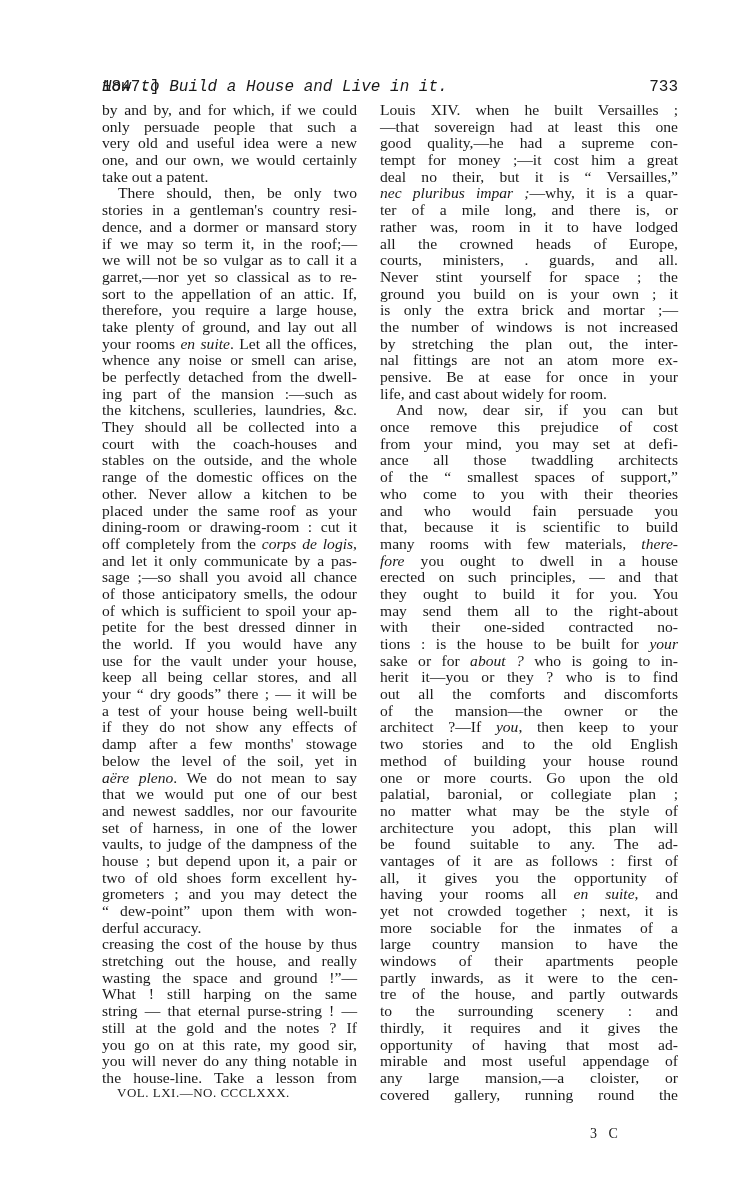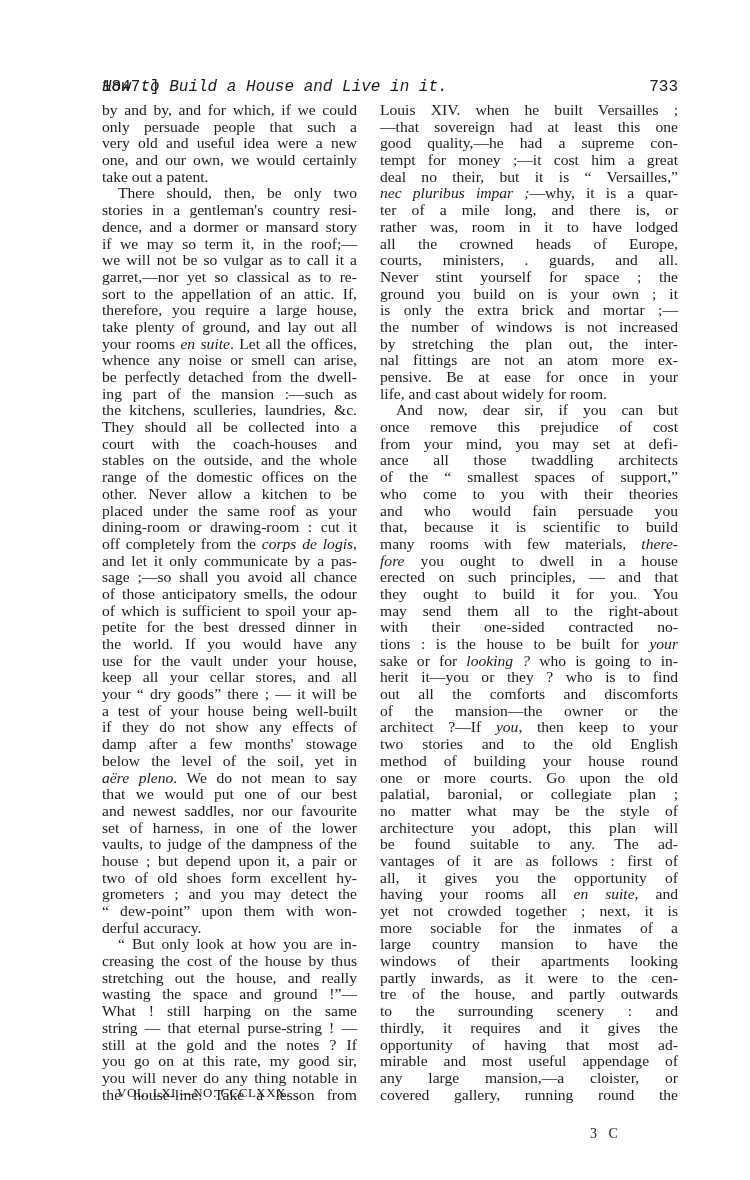--- a/index.html
+++ b/index.html
@@ -61,37 +61,36 @@
       <span class="line">placed under the same roof as your</span>
       <span class="line">dining-room or drawing-room : cut it</span>
       <span class="line"><span>off completely from the </span><i>corps de logis</i><span>,</span></span>
       <span class="line">and let it only communicate by a pas-</span>
       <span class="line">sage ;—so shall you avoid all chance</span>
       <span class="line">of those anticipatory smells, the odour</span>
       <span class="line">of which is sufficient to spoil your ap-</span>
       <span class="line">petite for the best dressed dinner in</span>
       <span class="line">the world. If you would have any</span>
       <span class="line">use for the vault under your house,</span>
-      <span class="line">keep all your cellar stores, and all</span>
+      <span class="line">keep all being cellar stores, and all</span>
       <span class="line">your “ dry goods” there ; — it will be</span>
       <span class="line">a test of your house being well-built</span>
       <span class="line">if they do not show any effects of</span>
       <span class="line">damp after a few months' stowage</span>
       <span class="line">below the level of the soil, yet in</span>
       <span class="line"><span></span><i>aëre pleno</i><span>. We do not mean to say</span></span>
       <span class="line">that we would put one of our best</span>
       <span class="line">and newest saddles, nor our favourite</span>
       <span class="line">set of harness, in one of the lower</span>
       <span class="line">vaults, to judge of the dampness of the</span>
       <span class="line">house ; but depend upon it, a pair or</span>
       <span class="line">two of old shoes form excellent hy-</span>
       <span class="line">grometers ; and you may detect the</span>
       <span class="line">“ dew-point” upon them with won-</span>
       <span class="line last">derful accuracy.</span>
-      <span class="line indent">“ But only look at how you are in-</span>
       <span class="line">creasing the cost of the house by thus</span>
       <span class="line">stretching out the house, and really</span>
       <span class="line">wasting the space and ground !”—</span>
       <span class="line">What ! still harping on the same</span>
       <span class="line">string — that eternal purse-string ! —</span>
       <span class="line">still at the gold and the notes ? If</span>
       <span class="line">you go on at this rate, my good sir,</span>
       <span class="line">you will never do any thing notable in</span>
       <span class="line">the house-line. Take a lesson from</span>
     </div>
@@ -122,39 +121,39 @@
       <span class="line">who come to you with their theories</span>
       <span class="line">and who would fain persuade you</span>
       <span class="line">that, because it is scientific to build</span>
       <span class="line"><span>many rooms with few materials, </span><i>there-</i><span></span></span>
       <span class="line"><span></span><i>fore</i><span> you ought to dwell in a house</span></span>
       <span class="line">erected on such principles, — and that</span>
       <span class="line">they ought to build it for you. You</span>
       <span class="line">may send them all to the right-about</span>
       <span class="line">with their one-sided contracted no-</span>
       <span class="line"><span>tions : is the house to be built for </span><i>your</i><span></span></span>
-      <span class="line"><span>sake or for </span><i>looking ?</i><span> who is going to in-</span></span>
+      <span class="line"><span>sake or for </span><i>about ?</i><span> who is going to in-</span></span>
       <span class="line">herit it—you or they ? who is to find</span>
       <span class="line">out all the comforts and discomforts</span>
       <span class="line">of the mansion—the owner or the</span>
       <span class="line"><span>architect ?—If </span><i>you</i><span>, then keep to your</span></span>
       <span class="line">two stories and to the old English</span>
       <span class="line">method of building your house round</span>
       <span class="line">one or more courts. Go upon the old</span>
       <span class="line">palatial, baronial, or collegiate plan ;</span>
       <span class="line">no matter what may be the style of</span>
       <span class="line">architecture you adopt, this plan will</span>
       <span class="line">be found suitable to any. The ad-</span>
       <span class="line">vantages of it are as follows : first of</span>
       <span class="line">all, it gives you the opportunity of</span>
       <span class="line"><span>having your rooms all </span><i>en suite</i><span>, and</span></span>
       <span class="line">yet not crowded together ; next, it is</span>
       <span class="line">more sociable for the inmates of a</span>
       <span class="line">large country mansion to have the</span>
-      <span class="line">windows of their apartments looking</span>
+      <span class="line">windows of their apartments people</span>
       <span class="line">partly inwards, as it were to the cen-</span>
       <span class="line">tre of the house, and partly outwards</span>
       <span class="line">to the surrounding scenery : and</span>
       <span class="line">thirdly, it requires and it gives the</span>
       <span class="line">opportunity of having that most ad-</span>
       <span class="line">mirable and most useful appendage of</span>
       <span class="line">any large mansion,—a cloister, or</span>
       <span class="line">covered gallery, running round the</span>
     </div>
 

